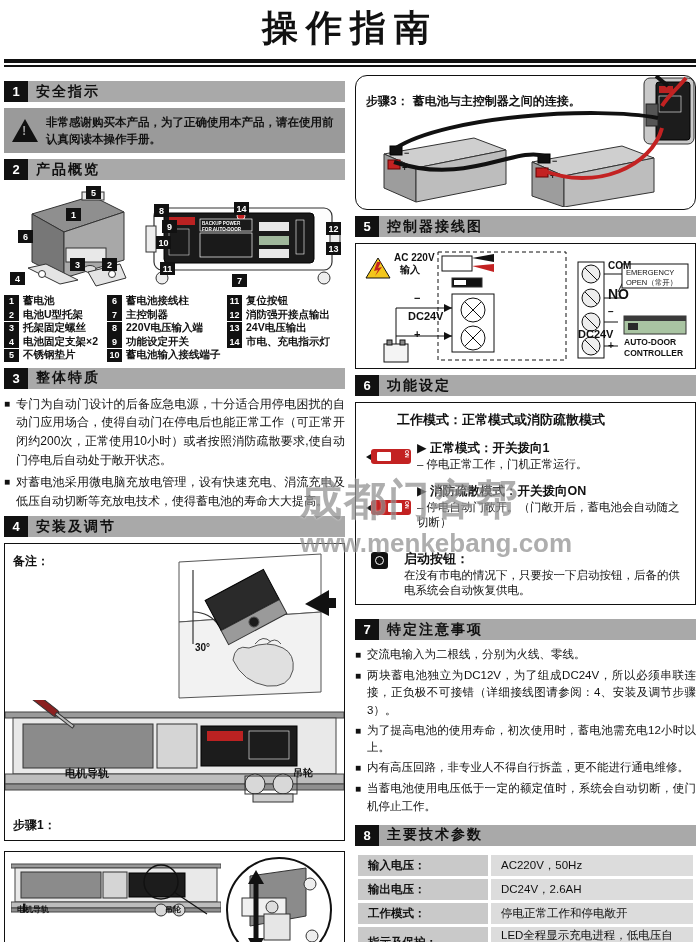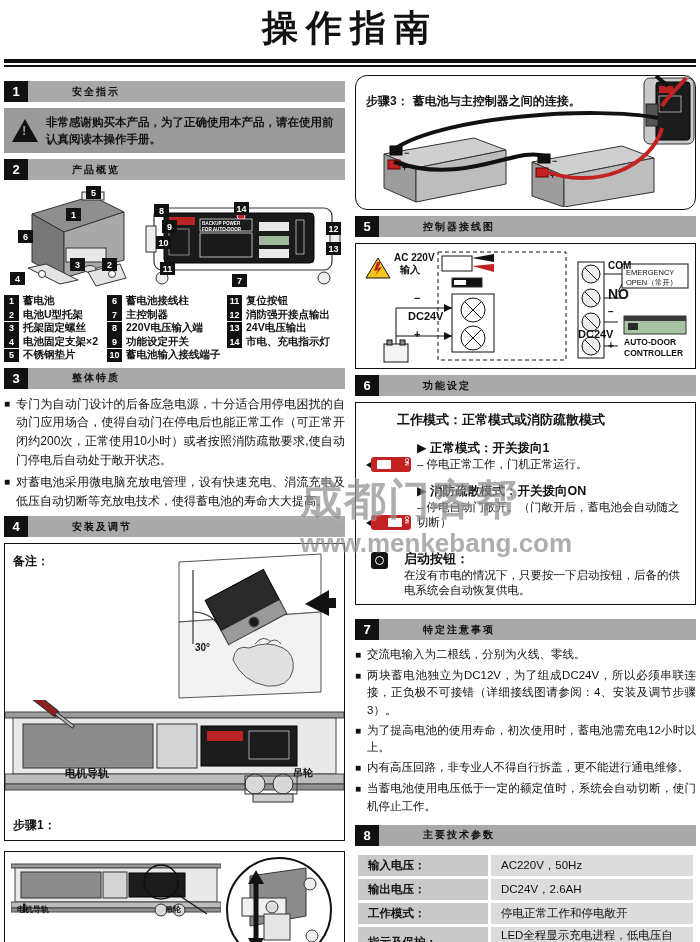--- a/index.html
+++ b/index.html
@@ -9,21 +9,21 @@
   .rule-wrap{margin:6px 4px 0 4px;}
   .rule-thick{height:4px;background:#111;}
   .rule-thin{height:2px;background:#111;margin-top:2px;}
   .cols{display:flex;gap:10px;padding:8px 4px 0 4px;}
   .col{width:341px;flex:0 0 341px;}
 
   
   .sec-head{display:flex;align-items:center;background:#a9a9a9;height:21px;margin:6px 0 6px 0;}
   .sec-num{background:#111;color:#fff;font-weight:bold;font-size:13px;width:24px;height:21px;
            display:flex;align-items:center;justify-content:center;margin-right:8px;}
-  .sec-title{font-weight:bold;font-size:10px;letter-spacing:2px;margin-left:36px;}
+  .sec-title{font-weight:bold;font-size:14px;letter-spacing:2px;}
 
   
   .warn-box{background:#9a9a9a;display:flex;align-items:center;gap:8px;padding:6px 8px;margin:2px 0 4px 0;}
   .warn-tri{width:0;height:0;border-left:13px solid transparent;border-right:13px solid transparent;
             border-bottom:23px solid #111;position:relative;flex:0 0 auto;}
   .warn-tri::after{content:"!";position:absolute;left:-3px;top:4px;color:#9a9a9a;font-weight:bold;font-size:13px;}
   .warn-text{font-size:11.5px;font-weight:bold;line-height:1.45;}
 
   
   .overview{position:relative;height:106px;}
@@ -43,21 +43,21 @@
   .frame{border:1.5px solid #111;background:#fff;}
   .note-line{font-size:12px;font-weight:bold;line-height:1.5;}
   .step-line{display:flex;gap:4px;font-size:12px;font-weight:bold;line-height:1.5;margin-top:4px;padding:0 8px 6px 8px;}
   .step-label{flex:0 0 auto;}
 
   .svgblock{display:block;}
 
   
   .func-box{border:1.5px solid #111;padding:6px 15px;font-size:12px;}
   .mode-title{font-weight:bold;font-size:13px;margin:2px 0 4px 26px;}
-  .mode-row{display:flex;gap:6px;align-items:flex-end;margin:11px 0;}
+  .mode-row{display:flex;gap:6px;align-items:center;margin:11px 0;}
   .dip{flex:0 0 auto;width:40px;height:15px;background:#c32222;border-radius:3px;position:relative;margin-top:1px;}
   .dip .knob{position:absolute;top:3px;width:14px;height:9px;background:#fff;border-radius:1px;}
   .dip.pos1 .knob{left:6px;}
   .dip.posOn .knob{left:17px;}
   .dip .on{position:absolute;right:1px;top:1px;color:#fff;font-size:5px;font-weight:bold;
            writing-mode:vertical-rl;letter-spacing:0;}
   .dip .tail{position:absolute;left:-5px;top:5px;width:0;height:0;border-top:3px solid transparent;
              border-bottom:3px solid transparent;border-right:5px solid #111;}
   .mode-txt b{font-size:12.5px;}
   .mode-desc{font-size:11.5px;font-weight:normal;}

